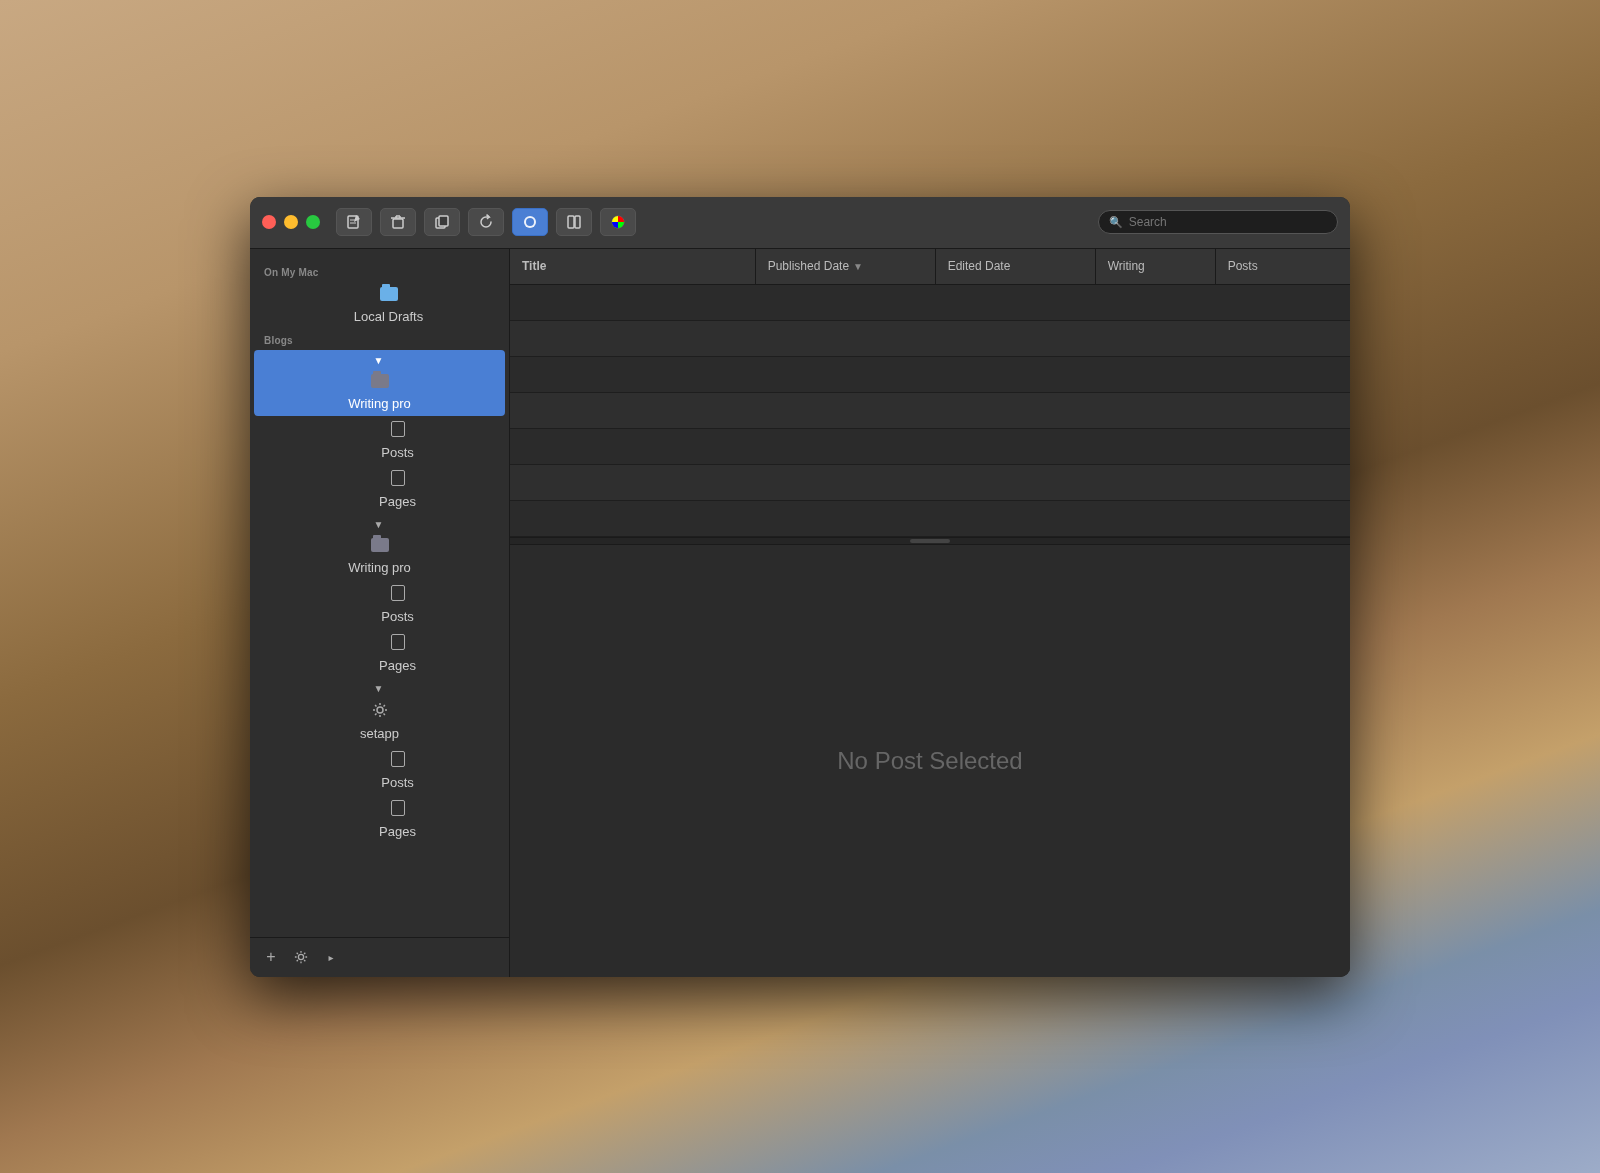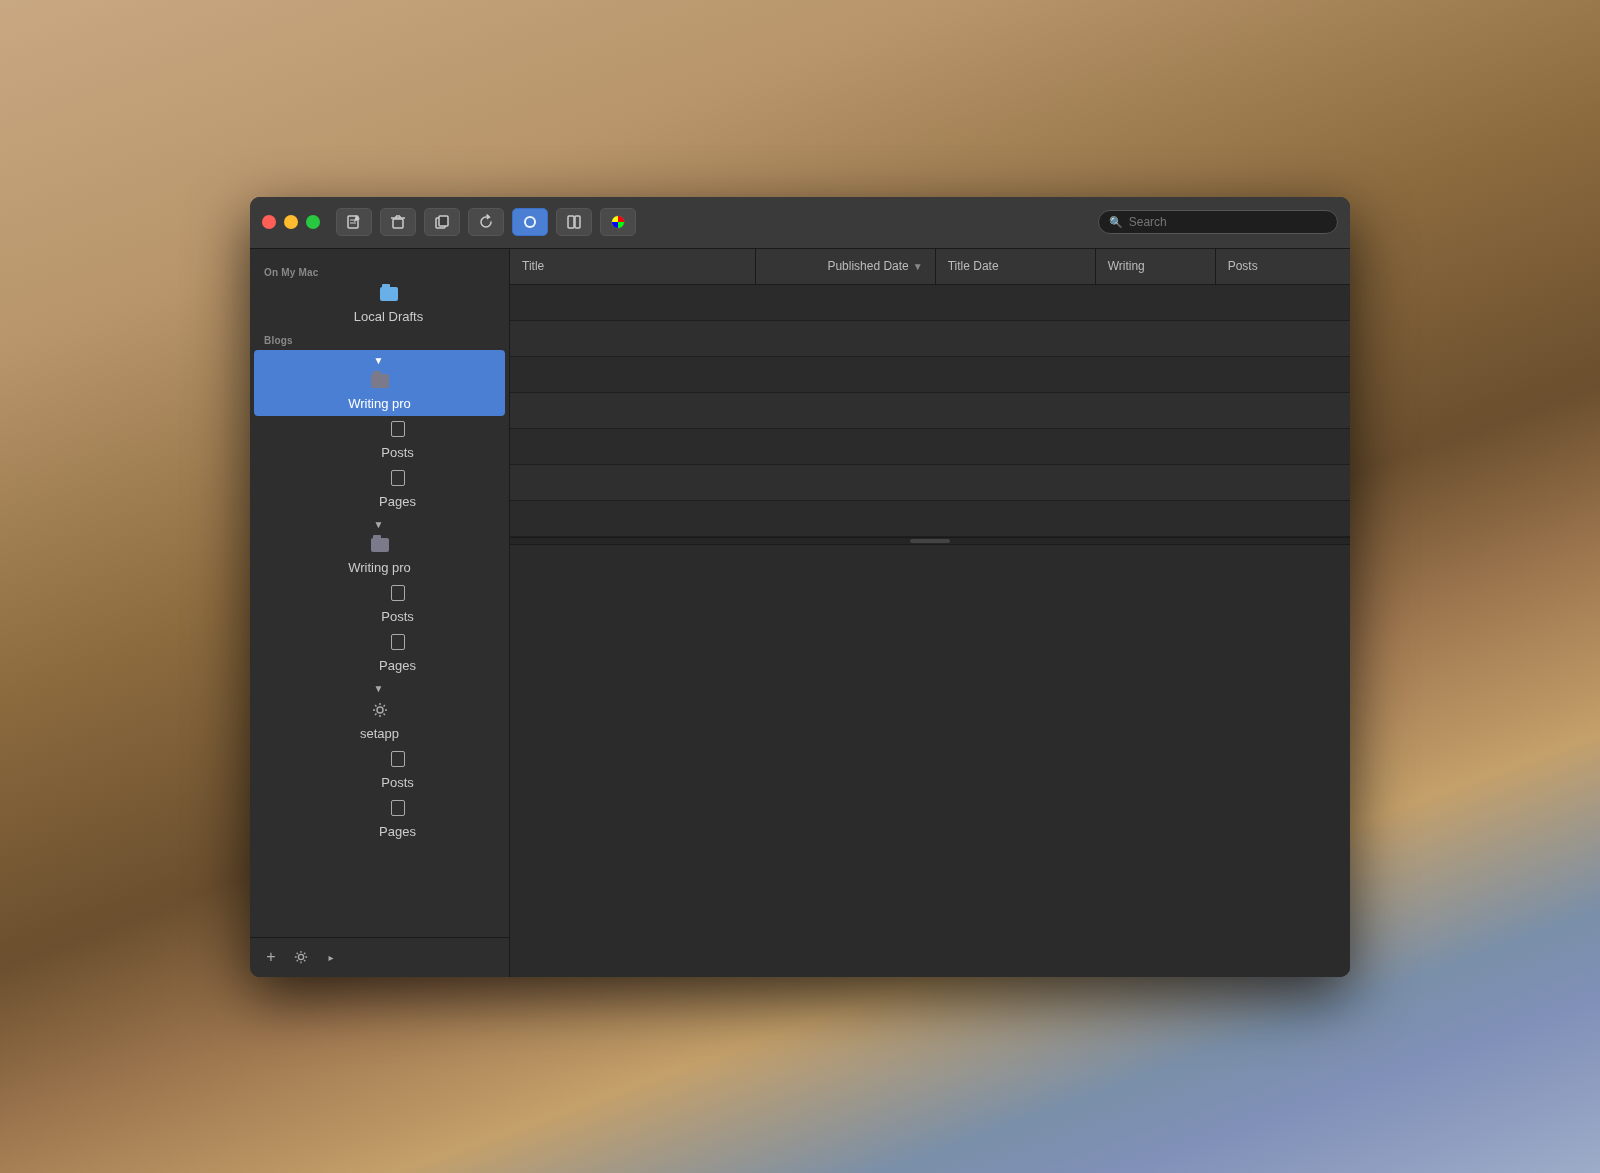--- a/index.html
+++ b/index.html
@@ -255,22 +255,22 @@
       height: 100%;
       border-right: 1px solid #1a1a1a;
       padding: 0 12px;
       font-size: 12px;
       color: #bbb;
       font-weight: 500;
       gap: 4px;
       cursor: pointer;
       user-select: none;
     }
-    .table-col.title-col { flex: 2; min-width: 200px; }
-    .table-col.published-col { width: 180px; justify-content: flex-end; }
+    .table-col.title-col { flex: 2; min-width: 200px; font-weight: bold; }
+    .table-col.published-col { width: 180px; }
     .table-col.edited-col { width: 160px; }
     .table-col.category-col { width: 120px; }
     .table-col.tags-col { flex: 1; min-width: 100px; border-right: none; }
 
     .sort-arrow { font-size: 10px; color: #888; }
 
     
     .post-list {
       flex: 0 0 auto;
       max-height: 290px;
@@ -475,21 +475,21 @@
 
       <div class="table-header">
         <div class="table-col title-col">
           <span>Title</span>
         </div>
         <div class="table-col published-col">
           <span>Published Date</span>
           <span class="sort-arrow">▼</span>
         </div>
         <div class="table-col edited-col">
-          <span>Title Date</span>
+          <span>Edited Date</span>
         </div>
         <div class="table-col category-col">
           <span>Writing</span>
         </div>
         <div class="table-col tags-col">
           <span>Posts</span>
         </div>
       </div>
 
       <div class="post-list">
@@ -499,15 +499,18 @@
         <div class="post-row"></div>
         <div class="post-row"></div>
         <div class="post-row"></div>
         <div class="post-row"></div>
       </div>
 
       <div class="panel-divider">
         <div class="divider-handle"></div>
       </div>
 
+      <div class="preview-area">
+        <span class="no-post-text">No Post Selected</span>
+      </div>
     </div>
   </div>
 </div>
 
 </body></html>

